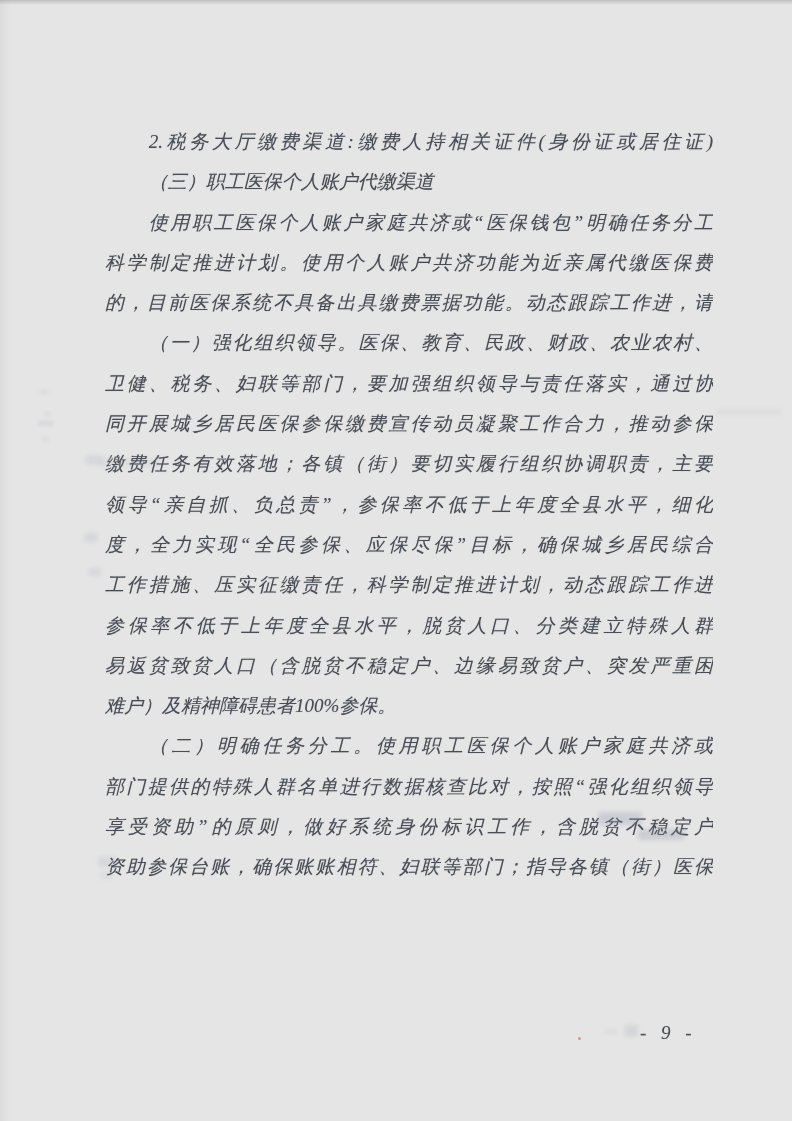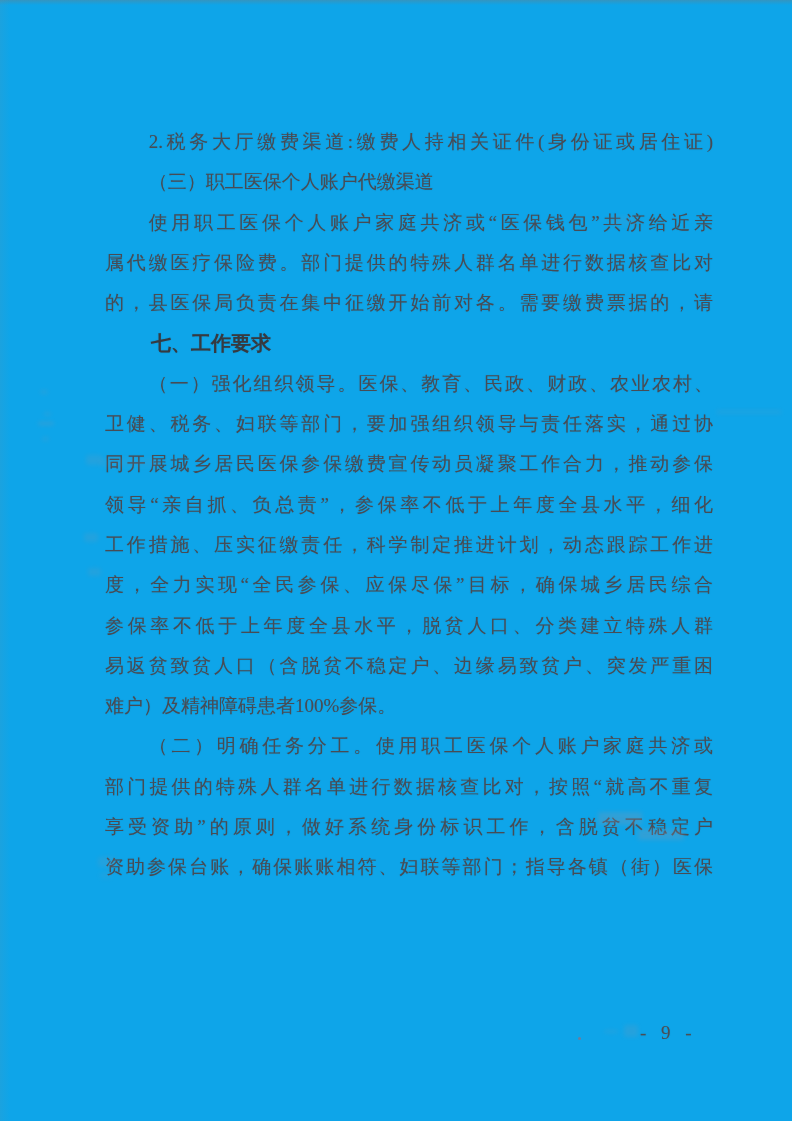--- a/index.html
+++ b/index.html
@@ -4,22 +4,23 @@
 <style>
   html, body { margin: 0; padding: 0; }
   body {
     width: 792px; height: 1121px;
     background: #ffffff;
     font-family: "Liberation Serif", "DejaVu Serif", serif;
   }
   .page {
     position: relative;
     width: 792px; height: 1121px;
-    background: #0ea5e9;
+    background: #e5e5e5;
     overflow: hidden;
+    font-style: italic;
   }
   
   .scan-edge-top {
     position: absolute; left: 0; top: 0; width: 792px; height: 5px;
     background: linear-gradient(to bottom, rgba(120,120,118,0.35), rgba(120,120,118,0));
   }
   .scan-edge-left {
     position: absolute; left: 0; top: 0; width: 10px; height: 1121px;
     background: linear-gradient(to right, rgba(140,140,138,0.10), rgba(140,140,138,0));
   }
@@ -76,35 +77,35 @@
 <body>
 
 <div class="page">
 
   <div class="scan-edge-top"></div>
   <div class="scan-edge-left"></div>
 
   <div class="doc-body">
       <div class="line full indent">2.税务大厅缴费渠道:缴费人持相关证件(身份证或居住证)</div>
       <div class="line indent">（三）职工医保个人账户代缴渠道</div>
-      <div class="line full indent">使用职工医保个人账户家庭共济或“医保钱包”共济给近亲</div>
-      <div class="line full">属代缴医疗保险费。部门提供的特殊人群名单进行数据核查比对</div>
-      <div class="line full">的，县医保局负责在集中征缴开始前对各。需要缴费票据的，请</div>
-      <div class="line heading indent">七、工作要求</div>
+      <div class="line full indent">使用职工医保个人账户家庭共济或“医保钱包”明确任务分工</div>
+      <div class="line full">科学制定推进计划。使用个人账户共济功能为近亲属代缴医保费</div>
+      <div class="line full">的，目前医保系统不具备出具缴费票据功能。动态跟踪工作进，请</div>
       <div class="line full indent">（一）强化组织领导。医保、教育、民政、财政、农业农村、</div>
       <div class="line full">卫健、税务、妇联等部门，要加强组织领导与责任落实，通过协</div>
       <div class="line full">同开展城乡居民医保参保缴费宣传动员凝聚工作合力，推动参保</div>
+      <div class="line full">缴费任务有效落地；各镇（街）要切实履行组织协调职责，主要</div>
       <div class="line full">领导“亲自抓、负总责”，参保率不低于上年度全县水平，细化</div>
+      <div class="line full">度，全力实现“全民参保、应保尽保”目标，确保城乡居民综合</div>
       <div class="line full">工作措施、压实征缴责任，科学制定推进计划，动态跟踪工作进</div>
-      <div class="line full">度，全力实现“全民参保、应保尽保”目标，确保城乡居民综合</div>
       <div class="line full">参保率不低于上年度全县水平，脱贫人口、分类建立特殊人群</div>
       <div class="line full">易返贫致贫人口（含脱贫不稳定户、边缘易致贫户、突发严重困</div>
       <div class="line">难户）及精神障碍患者100%参保。</div>
       <div class="line full indent">（二）明确任务分工。使用职工医保个人账户家庭共济或</div>
-      <div class="line full">部门提供的特殊人群名单进行数据核查比对，按照“就高不重复</div>
+      <div class="line full">部门提供的特殊人群名单进行数据核查比对，按照“强化组织领导</div>
       <div class="line full">享受资助”的原则，做好系统身份标识工作，含脱贫不稳定户</div>
       <div class="line full">资助参保台账，确保账账相符、妇联等部门；指导各镇（街）医保</div>
     </div>
 
   <div class="page-number">- 9 -</div>
 
   <div class="artifact" style="left:40px; top:390px; width:8px; height:4px;"></div>
   <div class="artifact" style="left:44px; top:412px; width:7px; height:4px;"></div>
   <div class="artifact dark" style="left:38px; top:422px; width:16px; height:3px;"></div>
   <div class="artifact" style="left:42px; top:437px; width:7px; height:4px;"></div>

